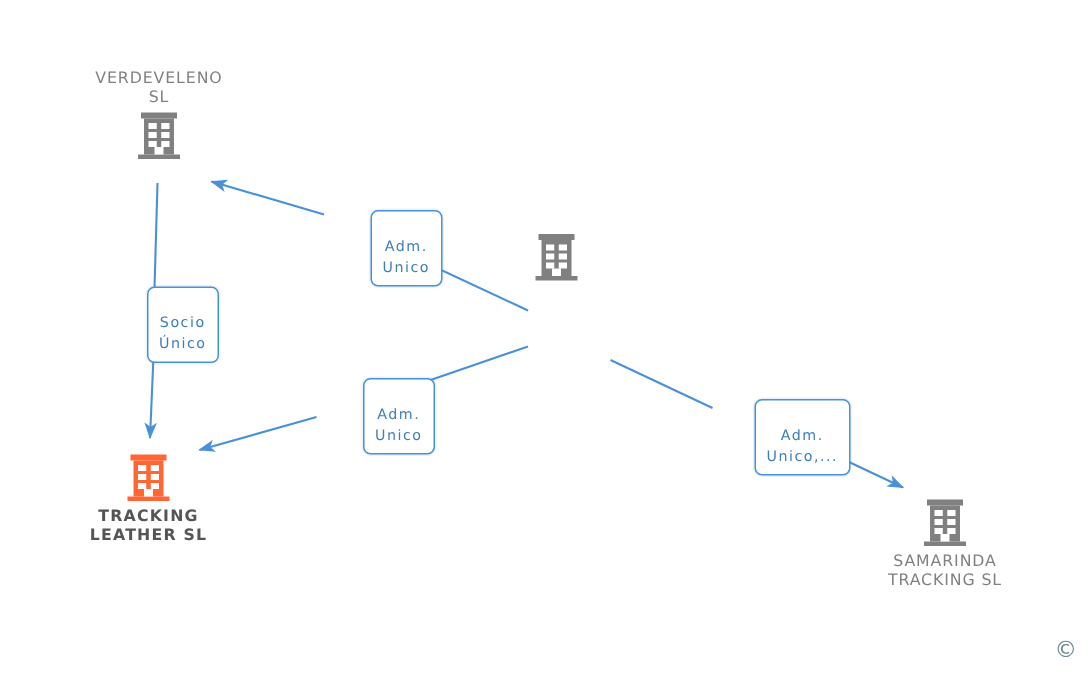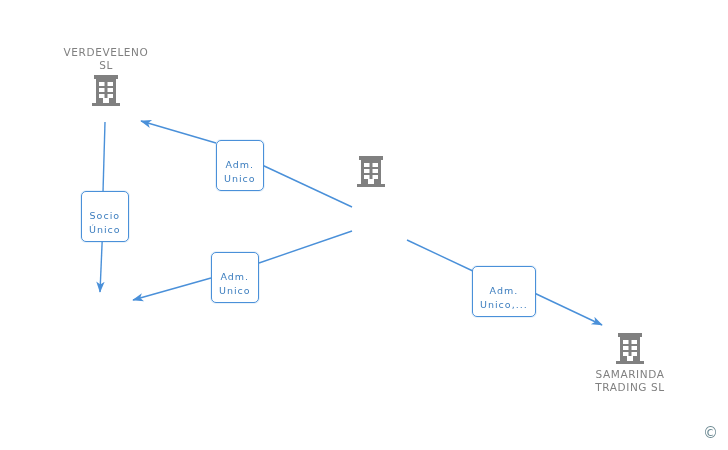--- a/index.html
+++ b/index.html
@@ -67,20 +67,21 @@
     border-radius: 5px;
     color: #3d7ebf;
     font-family: "DejaVu Sans", sans-serif;
     font-size: 9.5px;
     line-height: 14px;
     letter-spacing: 1px;
     text-align: center;
     padding: 3px 7px 4px 7px;
     white-space: pre-line;
     box-shadow: 0 0 0 1px rgba(74,144,217,0.12);
+    margin-left: 31px;
   }
 
   
   #watermark {
     position: absolute;
     right: 10px;
     bottom: 8px;
     display: flex;
     align-items: center;
     gap: 5px;
@@ -174,20 +175,42 @@
           <rect x="9" y="14" width="5.5" height="4"></rect>
           <rect x="17.5" y="14" width="5.5" height="4"></rect>
           <rect x="9" y="20" width="5.5" height="4"></rect>
           <rect x="17.5" y="20" width="5.5" height="4"></rect>
           <rect x="13" y="24" width="6" height="5"></rect>
         </g>
       </svg>
     </span>
   </div>
 
+  <div class="node highlight" style="left:99px; top:302px;">
+    <span class="glyph">
+      <svg width="32" height="34" viewBox="0 0 32 34" xmlns="http://www.w3.org/2000/svg">
+        <g fill="#ff6633">
+          <rect x="4" y="1" width="24" height="4"></rect>
+          <rect x="6" y="5" width="20" height="24"></rect>
+          <rect x="2" y="29" width="28" height="3"></rect>
+        </g>
+        <g fill="#ffffff">
+          <rect x="9" y="8" width="5.5" height="4"></rect>
+          <rect x="17.5" y="8" width="5.5" height="4"></rect>
+          <rect x="9" y="14" width="5.5" height="4"></rect>
+          <rect x="17.5" y="14" width="5.5" height="4"></rect>
+          <rect x="9" y="20" width="5.5" height="4"></rect>
+          <rect x="17.5" y="20" width="5.5" height="4"></rect>
+          <rect x="13" y="24" width="6" height="5"></rect>
+        </g>
+      </svg>
+    </span>
+    <span class="label">TRACKING
+LEATHER SL</span>
+  </div>
 
   <div class="node" style="left:630px; top:332px;">
     <span class="glyph">
       <svg width="32" height="34" viewBox="0 0 32 34" xmlns="http://www.w3.org/2000/svg">
         <g fill="#808080">
           <rect x="4" y="1" width="24" height="4"></rect>
           <rect x="6" y="5" width="20" height="24"></rect>
           <rect x="2" y="29" width="28" height="3"></rect>
         </g>
         <g fill="#ffffff">
@@ -195,29 +218,29 @@
           <rect x="17.5" y="8" width="5.5" height="4"></rect>
           <rect x="9" y="14" width="5.5" height="4"></rect>
           <rect x="17.5" y="14" width="5.5" height="4"></rect>
           <rect x="9" y="20" width="5.5" height="4"></rect>
           <rect x="17.5" y="20" width="5.5" height="4"></rect>
           <rect x="13" y="24" width="6" height="5"></rect>
         </g>
       </svg>
     </span>
     <span class="label">SAMARINDA
-TRADING SL</span>
+TRACKING SL</span>
   </div>
 
   <div class="rel" style="left:216px; top:140px;">
     <span>Adm.
 Unico</span>
   </div>
 
-  <div class="rel" style="left:81px; top:191px;">
+  <div class="rel" style="left:67px; top:191px;">
     <span>Socio
 Único</span>
   </div>
 
   <div class="rel" style="left:211px; top:252px;">
     <span>Adm.
 Unico</span>
   </div>
 
   <div class="rel" style="left:472px; top:266px;">

